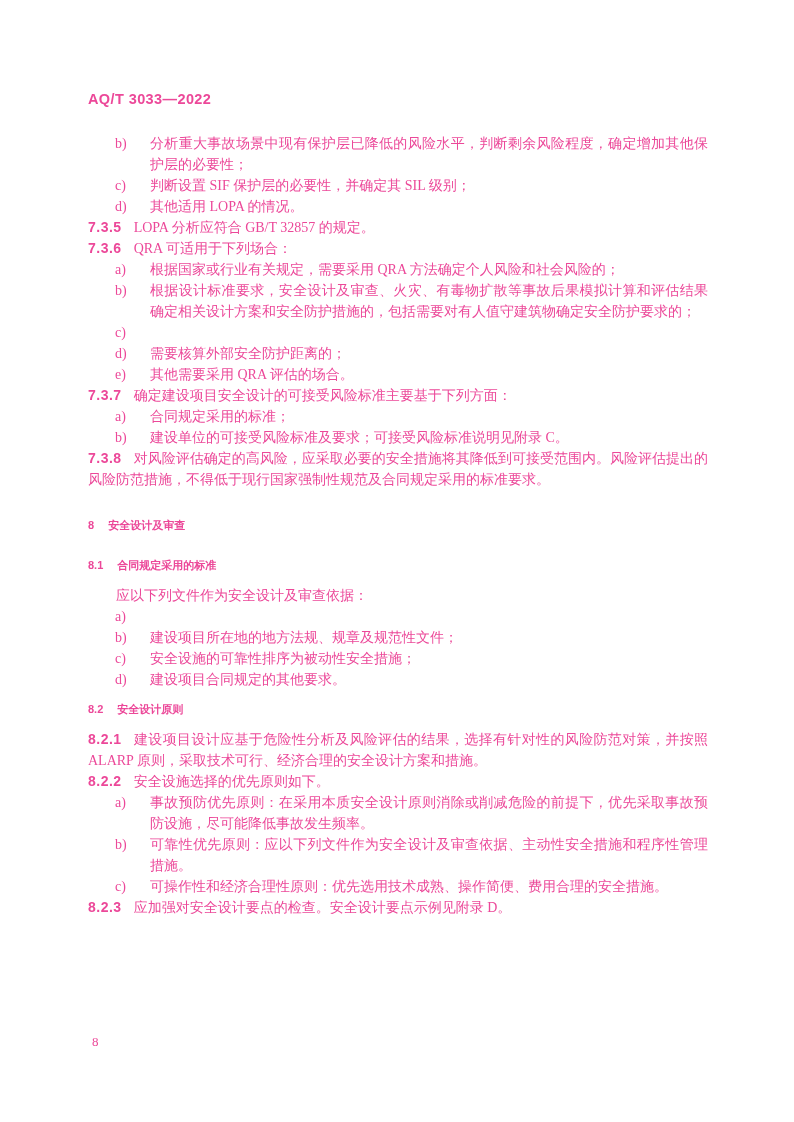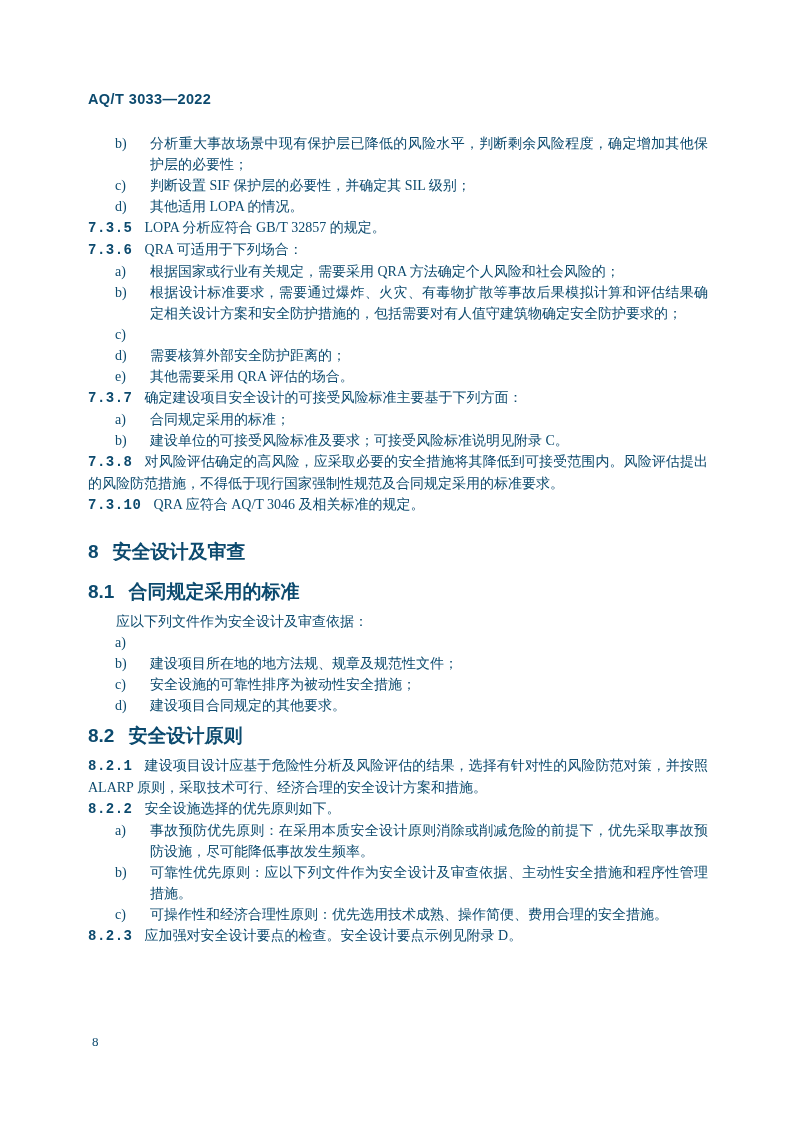--- a/index.html
+++ b/index.html
@@ -2,57 +2,57 @@
 <html><head>
 <meta charset="utf-8">
 <style>
   html, body { margin: 0; padding: 0; background: #888; }
   .page {
     position: relative;
     width: 794px;
     height: 1122px;
     margin: 0 auto;
     background: #ffffff;
-    color: #0c4a6e;
+    color: #ec4899;
     font-family: "Liberation Serif", serif;
     font-size: 14px;
     line-height: 21px;
     box-sizing: border-box;
     padding: 89px 86px 0 88px;
     overflow: hidden;
   }
   .doc-header {
     font-family: "Liberation Sans", sans-serif;
     font-weight: bold;
     font-size: 14.5px;
     margin-bottom: 23px;
     letter-spacing: 0.4px;
   }
   .doc-body { width: 620px; }
   .clause { margin: 0; text-align: justify; }
   .clause .num {
-    font-family: Liberation Mono, monospace;
+    font-family: Liberation Sans, sans-serif;
     font-weight: 600;
     margin-right: 12px;
     letter-spacing: 0.5px;
   }
   .li {
     display: flex;
     padding-left: 27px;
     text-align: justify;
   }
   .li .marker {
     width: 35px;
     flex-shrink: 0;
   }
   .li .li-text { flex: 1; }
   .h1, .h2 {
     font-family: "Liberation Sans", sans-serif;
     font-weight: bold;
-    font-size: 19px;
+    font-size: 11px;
   }
   .h1 { margin-top: 25px; margin-bottom: 19px; }
   .h2 { margin-top: 9px; margin-bottom: 9px; }
   .h1 .num, .h2 .num { margin-right: 14px; }
   .para-indent { text-indent: 2em; }
   .page-number {
     position: absolute;
     left: 92px;
     top: 1031px;
     font-size: 13px;
@@ -87,21 +87,21 @@
     <div class="clause">
       <span class="num">7.3.6</span><span class="txt">QRA 可适用于下列场合：</span>
     </div>
 
     <div class="li">
       <span class="marker">a)</span>
       <span class="li-text">根据国家或行业有关规定，需要采用 QRA 方法确定个人风险和社会风险的；</span>
     </div>
     <div class="li">
       <span class="marker">b)</span>
-      <span class="li-text">根据设计标准要求，需要通过爆炸、火灾、有毒物扩散等事故后果模拟计算和评估结果确定相关设计方案和安全防护措施的，包括需要对有人值守建筑物确定安全防护要求的；</span>
+      <span class="li-text">根据设计标准要求，安全设计及审查、火灾、有毒物扩散等事故后果模拟计算和评估结果确定相关设计方案和安全防护措施的，包括需要对有人值守建筑物确定安全防护要求的；</span>
     </div>
     <div class="li">
       <span class="marker">c)</span>
     </div>
     <div class="li">
       <span class="marker">d)</span>
       <span class="li-text">需要核算外部安全防护距离的；</span>
     </div>
     <div class="li">
       <span class="marker">e)</span>
@@ -116,23 +116,20 @@
       <span class="marker">a)</span>
       <span class="li-text">合同规定采用的标准；</span>
     </div>
     <div class="li">
       <span class="marker">b)</span>
       <span class="li-text">建设单位的可接受风险标准及要求；可接受风险标准说明见附录 C。</span>
     </div>
 
     <div class="clause">
       <span class="num">7.3.8</span><span class="txt">对风险评估确定的高风险，应采取必要的安全措施将其降低到可接受范围内。风险评估提出的风险防范措施，不得低于现行国家强制性规范及合同规定采用的标准要求。</span>
-    </div>
-    <div class="clause">
-      <span class="num">7.3.10</span><span class="txt">QRA 应符合 AQ/T 3046 及相关标准的规定。</span>
     </div>
 
     <div class="h1">
       <span class="num">8</span><span>安全设计及审查</span>
     </div>
 
     <div class="h2">
       <span class="num">8.1</span><span>合同规定采用的标准</span>
     </div>
 

